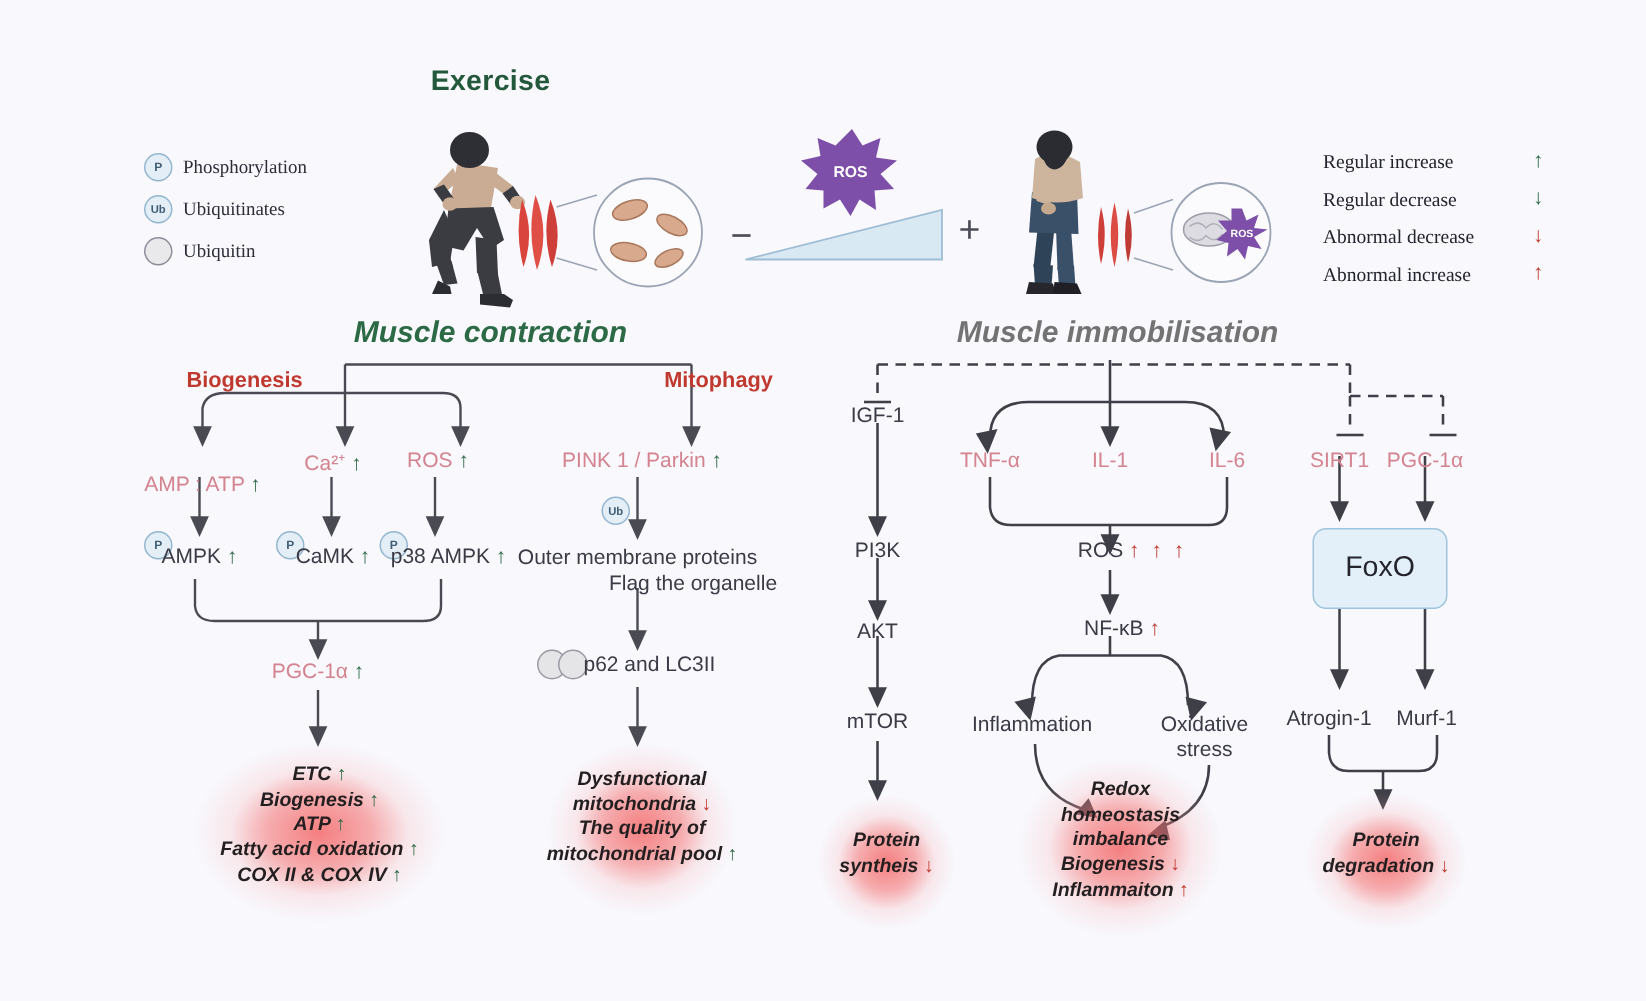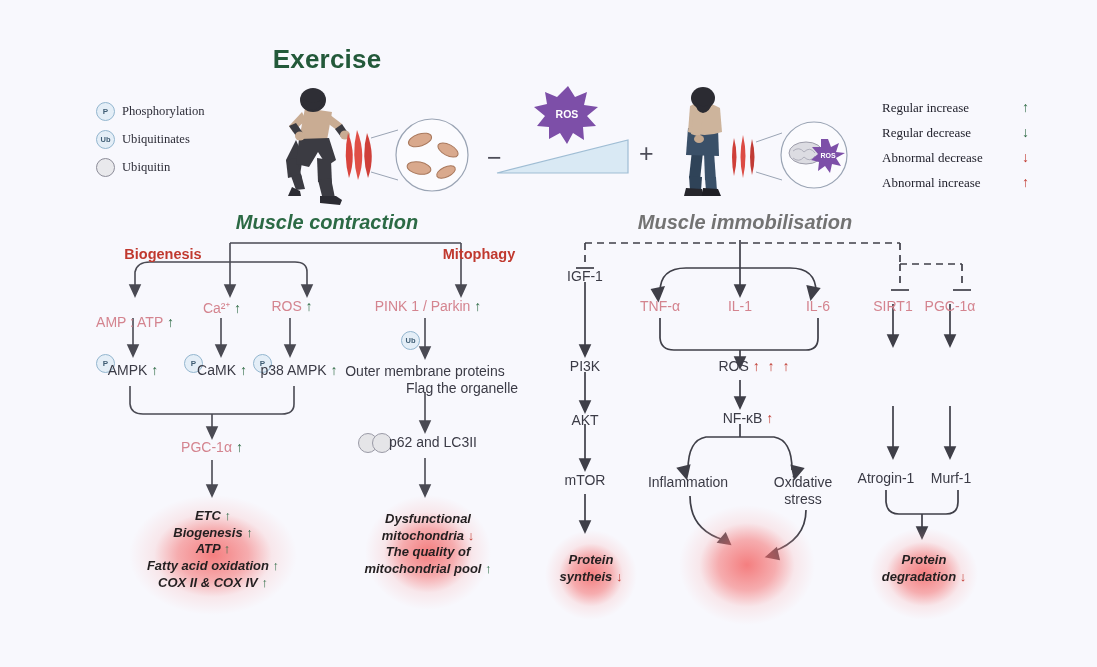--- a/index.html
+++ b/index.html
@@ -8,21 +8,21 @@
     background:#f8f8fd;
     font-family:"Liberation Sans", sans-serif;
     overflow:hidden;
     position:relative;
   }
   #stage{position:absolute;left:0;top:0;width:1097px;height:667px;}
   .abs{position:absolute;}
   .ctr{transform:translateX(-50%);text-align:center;white-space:nowrap;}
 
   
-  .title{font-size:26px;font-weight:bold;letter-spacing:.2px;}
+  .title{font-size:19px;font-weight:bold;letter-spacing:.2px;}
   .title-green{color:#23593a;}
   .title-red{color:#c0392f;}
   .sub-italic{font-size:20px;font-style:italic;font-weight:bold;}
   .sub-green{color:#2c6a45;}
   .sub-red{color:#737373;}
   .branch{font-size:14.5px;font-weight:bold;color:#c0392f;}
 
   
   .node{font-size:14px;color:#3b3b46;white-space:nowrap;}
   .node-pink{color:#d4848f;}
@@ -403,36 +403,58 @@
     <span class="up-r">↑</span>
   </div>
 
   <div class="abs ctr node" style="left:688px;top:474px;">Inflammation</div>
   <div class="abs ctr node" style="left:803px;top:474px;">Oxidative</div>
   <div class="abs ctr node" style="left:803px;top:491px;">stress</div>
 
   <div class="abs ctr node node-pink" style="left:893px;top:298px;">SIRT1</div>
   <div class="abs ctr node node-pink" style="left:950px;top:298px;">PGC-1α</div>
 
+  <div class="foxo" style="left:875px;top:352px;">
+      <span>FoxO</span>
+    </div>
 
   <div class="abs ctr node" style="left:886px;top:470px;">Atrogin-1</div>
   <div class="abs ctr node" style="left:951px;top:470px;">Murf-1</div>
 
   <div class="glow" style="left:545px;top:530px;width:92px;height:90px;"></div>
   <div class="blob-text" style="left:591px;top:552px;transform:translateX(-50%);">
     <div>
       <span>Protein</span>
     </div>
     <div>
       <span>syntheis</span>
       <span class="dn-r">↓</span>
     </div>
   </div>
 
   <div class="glow" style="left:679px;top:505px;width:136px;height:120px;"></div>
+  <div class="blob-text" style="left:747px;top:518px;transform:translateX(-50%);">
+    <div>
+      <span>Redox</span>
+    </div>
+    <div>
+      <span>homeostasis</span>
+    </div>
+    <div>
+      <span>imbalance</span>
+    </div>
+    <div>
+      <span>Biogenesis</span>
+      <span class="dn-r">↓</span>
+    </div>
+    <div>
+      <span>Inflammaiton</span>
+      <span class="up-r">↑</span>
+    </div>
+  </div>
 
   <div class="glow" style="left:870px;top:528px;width:108px;height:92px;"></div>
   <div class="blob-text" style="left:924px;top:552px;transform:translateX(-50%);">
     <div>
       <span>Protein</span>
     </div>
     <div>
       <span>degradation</span>
       <span class="dn-r">↓</span>
     </div>

